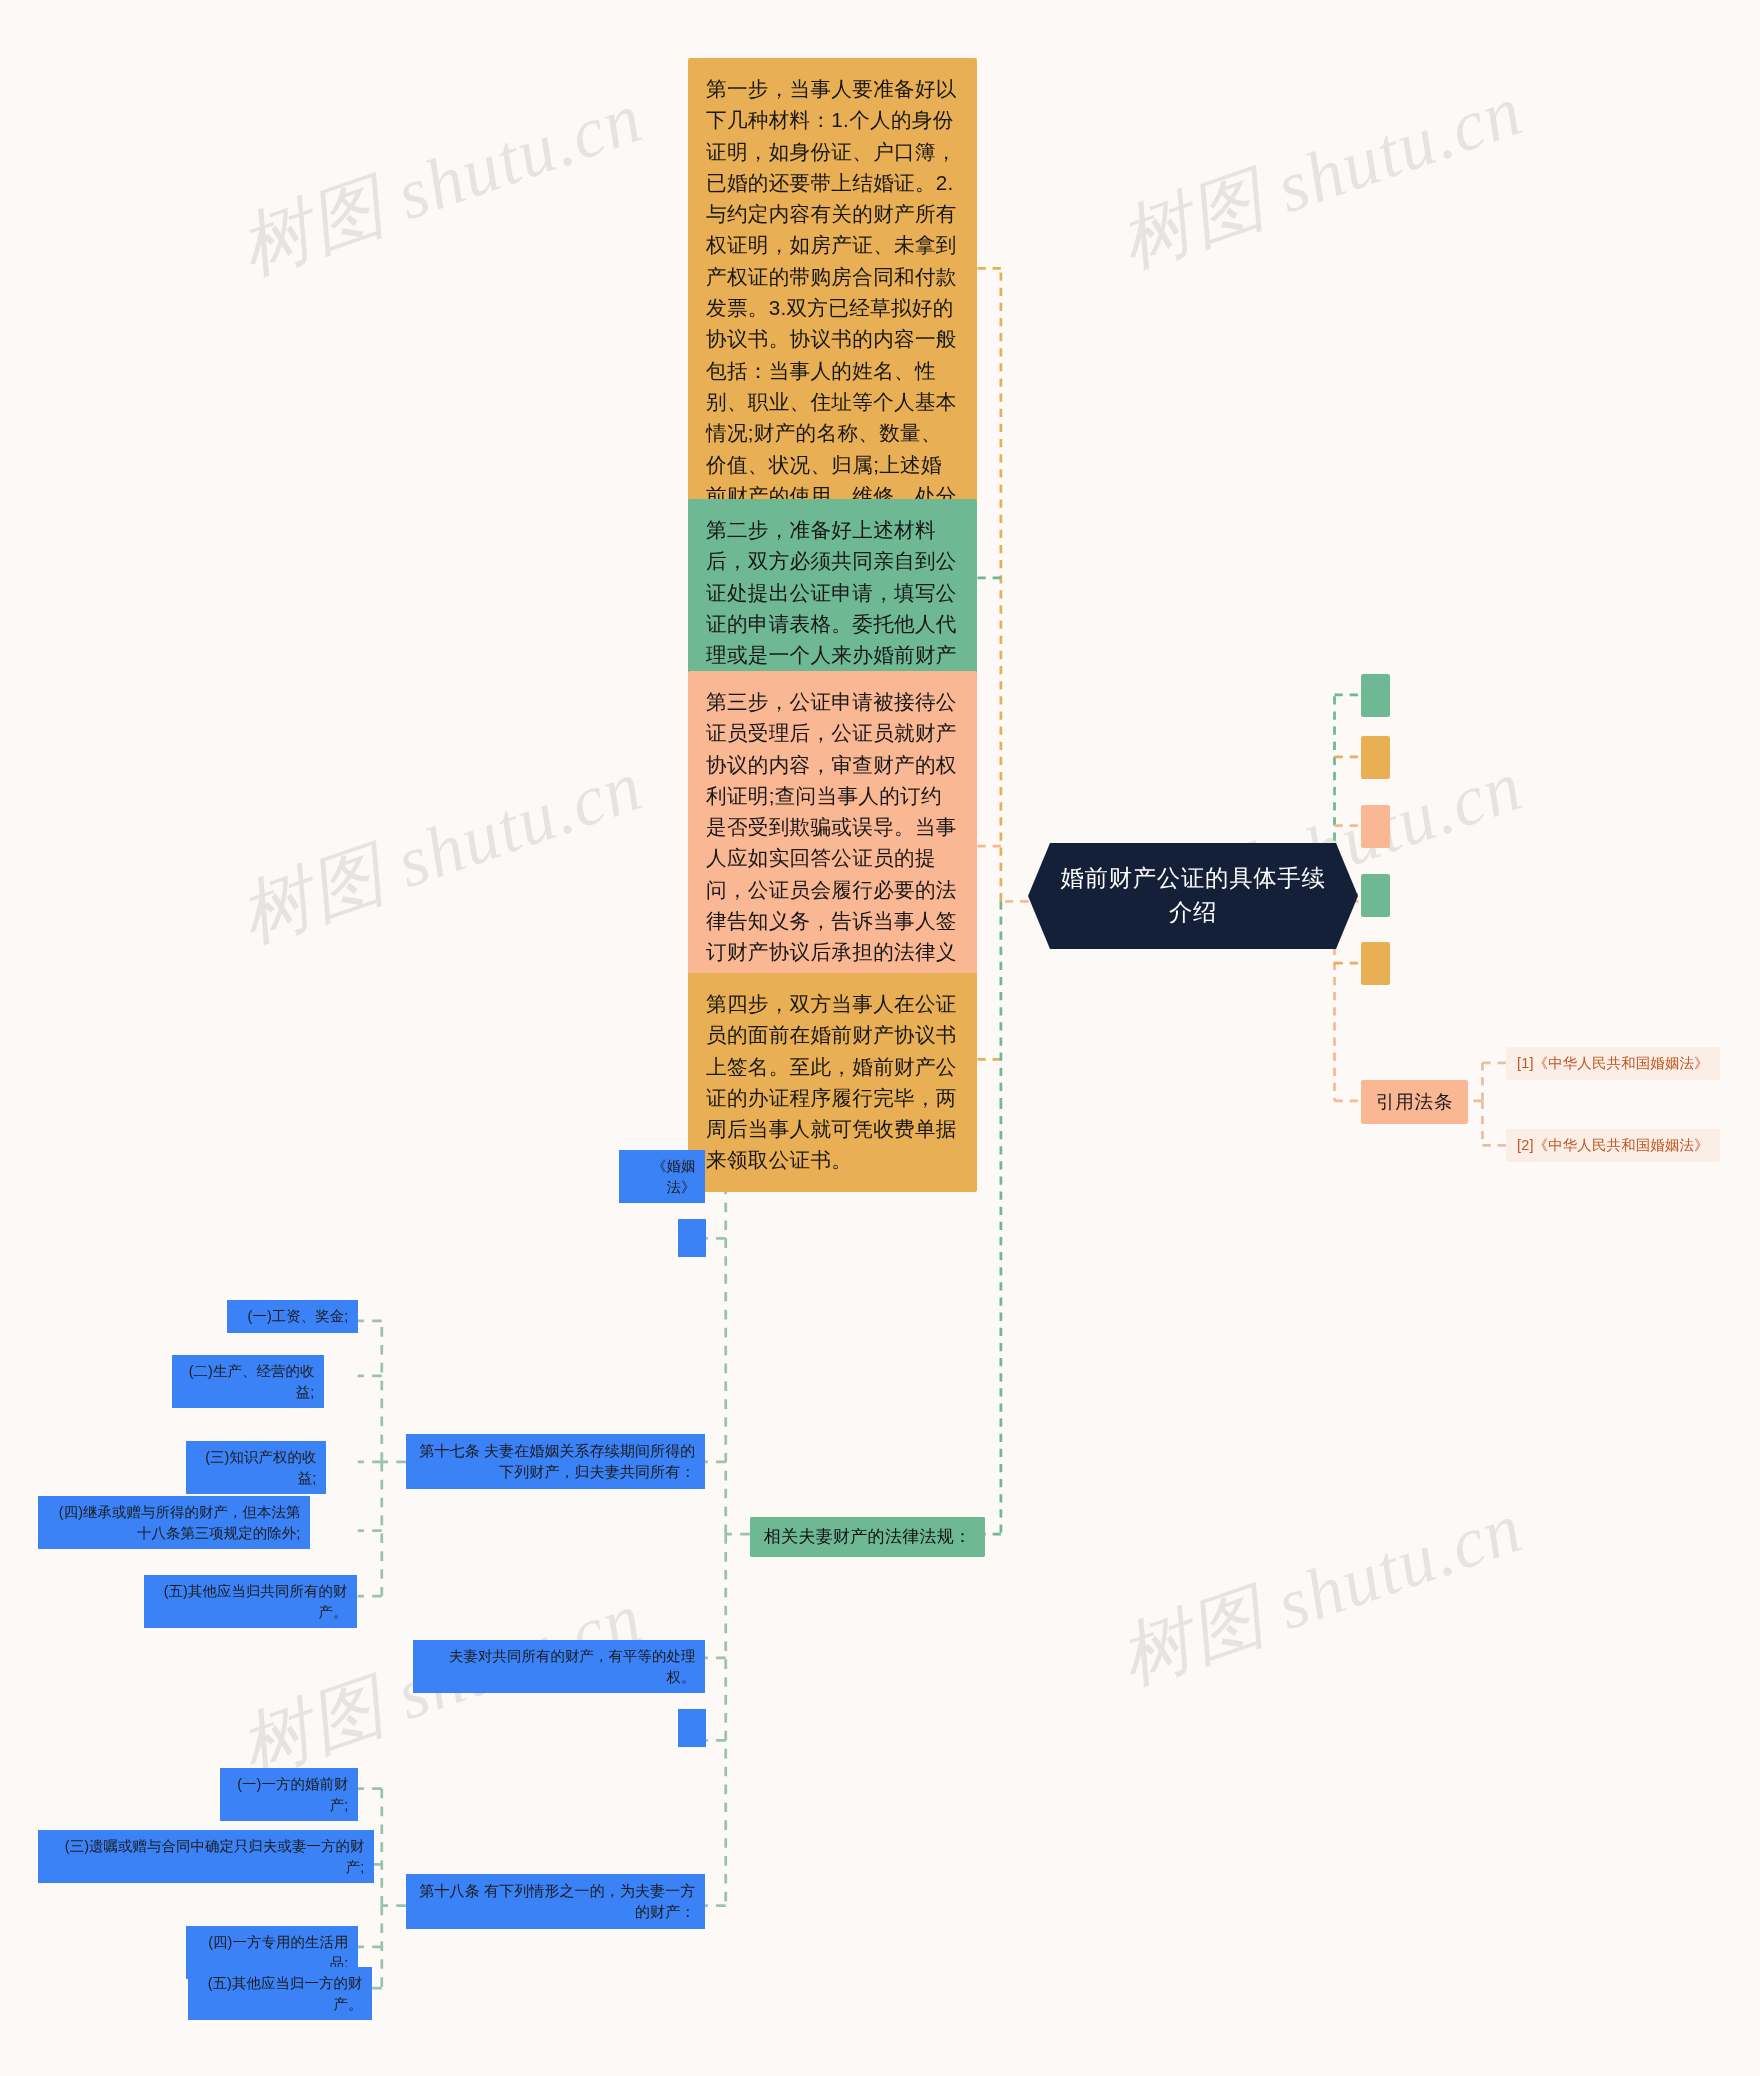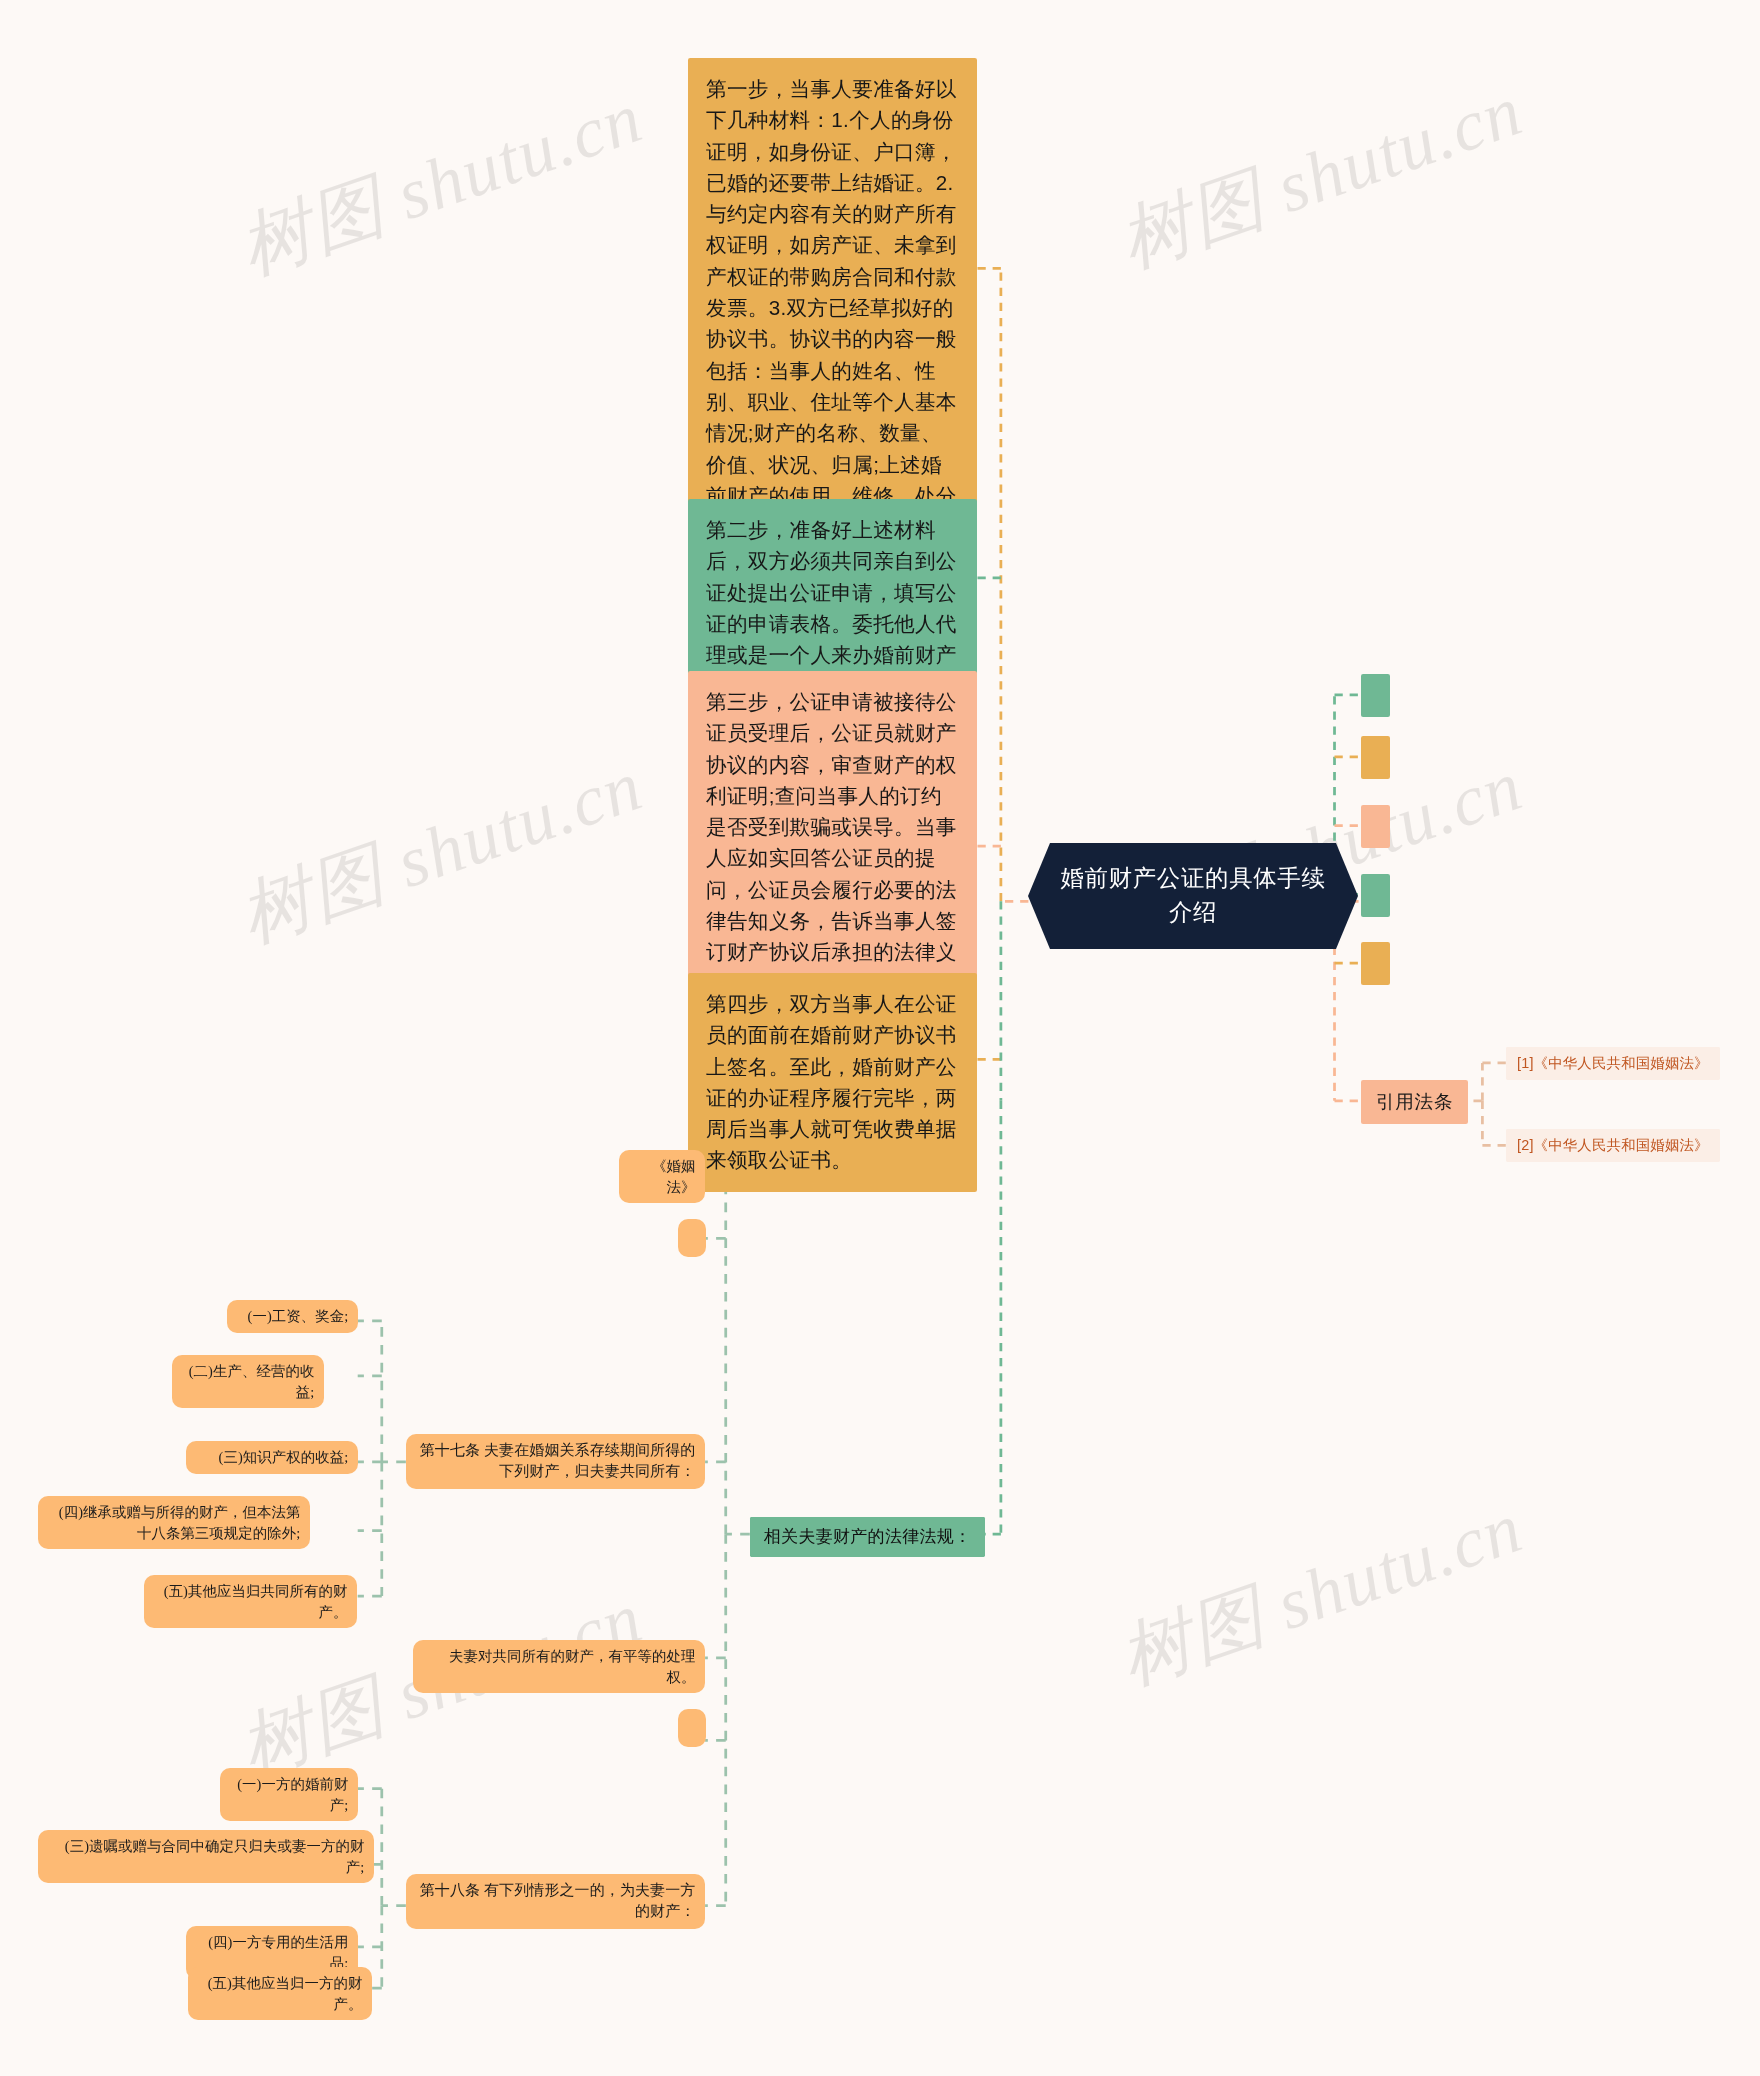--- a/index.html
+++ b/index.html
@@ -62,22 +62,22 @@
     background:#F9B794;color:#1a1a1a;font-size:18.6px;
     padding:9px 15px;border-radius:2.1px;letter-spacing:0.7px;
   }
   .cite-item{
     background:#FBEEE6;color:#C05621;font-size:14.4px;
     padding:6.9px 11px;border-radius:1.4px;white-space:nowrap;letter-spacing:0.2px;
   }
 
   
   .lg{
-    background:#fdba74;color:#1b1b1b;border-radius:10px;
-    font-size:14.4px;line-height:1.42;padding:6.2px 9.6px;letter-spacing:0.1px;font-family:Liberation Serif, serif;
+    background:#3b82f6;color:#1b1b1b;border-radius:0;
+    font-size:14.4px;line-height:1.42;padding:6.2px 9.6px;letter-spacing:0.1px;
   }
   .lg.big{font-size:15px;}
   .lg.blank{padding:0;}
   .mid-green{
     background:#6FB894;color:#101010;font-size:17px;
     padding:8.3px 13.8px;border-radius:1.4px;white-space:nowrap;letter-spacing:0.3px;
   }
   .r{text-align:right;}
   .l{text-align:right;}
   svg#links{position:absolute;left:0;top:0;width:1761px;height:2077px;pointer-events:none;}
@@ -178,21 +178,21 @@
   <div class="node mid-green" style="left:750px;top:1517px;">相关夫妻财产的法律法规：</div>
 
   <div class="node lg r" style="left:619px;top:1150px;width:86px;">《婚姻法》</div>
 
   <div class="node lg blank" style="left:678px;top:1219px;width:27.5px;height:38px;"></div>
 
   <div class="node lg big l" style="left:406px;top:1434px;width:299px;">第十七条 夫妻在婚姻关系存续期间所得的下列财产，归夫妻共同所有：</div>
 
   <div class="node lg r" style="left:227px;top:1300px;width:131px;">(一)工资、奖金;</div>
   <div class="node lg r" style="left:172px;top:1355px;width:152px;">(二)生产、经营的收益;</div>
-  <div class="node lg r" style="left:186px;top:1441px;width:172px;">(三)知识产权的收益;</div>
+  <div class="node lg r" style="left:186px;top:1441px;width:140px;">(三)知识产权的收益;</div>
   <div class="node lg l" style="left:38px;top:1496px;width:272px;">(四)继承或赠与所得的财产，但本法第十八条第三项规定的除外;</div>
   <div class="node lg r" style="left:144px;top:1575px;width:213px;">(五)其他应当归共同所有的财产。</div>
 
   <div class="node lg l" style="left:413px;top:1640px;width:292px;">夫妻对共同所有的财产，有平等的处理权。</div>
 
   <div class="node lg blank" style="left:678px;top:1709px;width:27.5px;height:38px;"></div>
 
   <div class="node lg big l" style="left:406px;top:1874px;width:299px;">第十八条 有下列情形之一的，为夫妻一方的财产：</div>
 
   <div class="node lg r" style="left:220px;top:1768px;width:138px;">(一)一方的婚前财产;</div>

